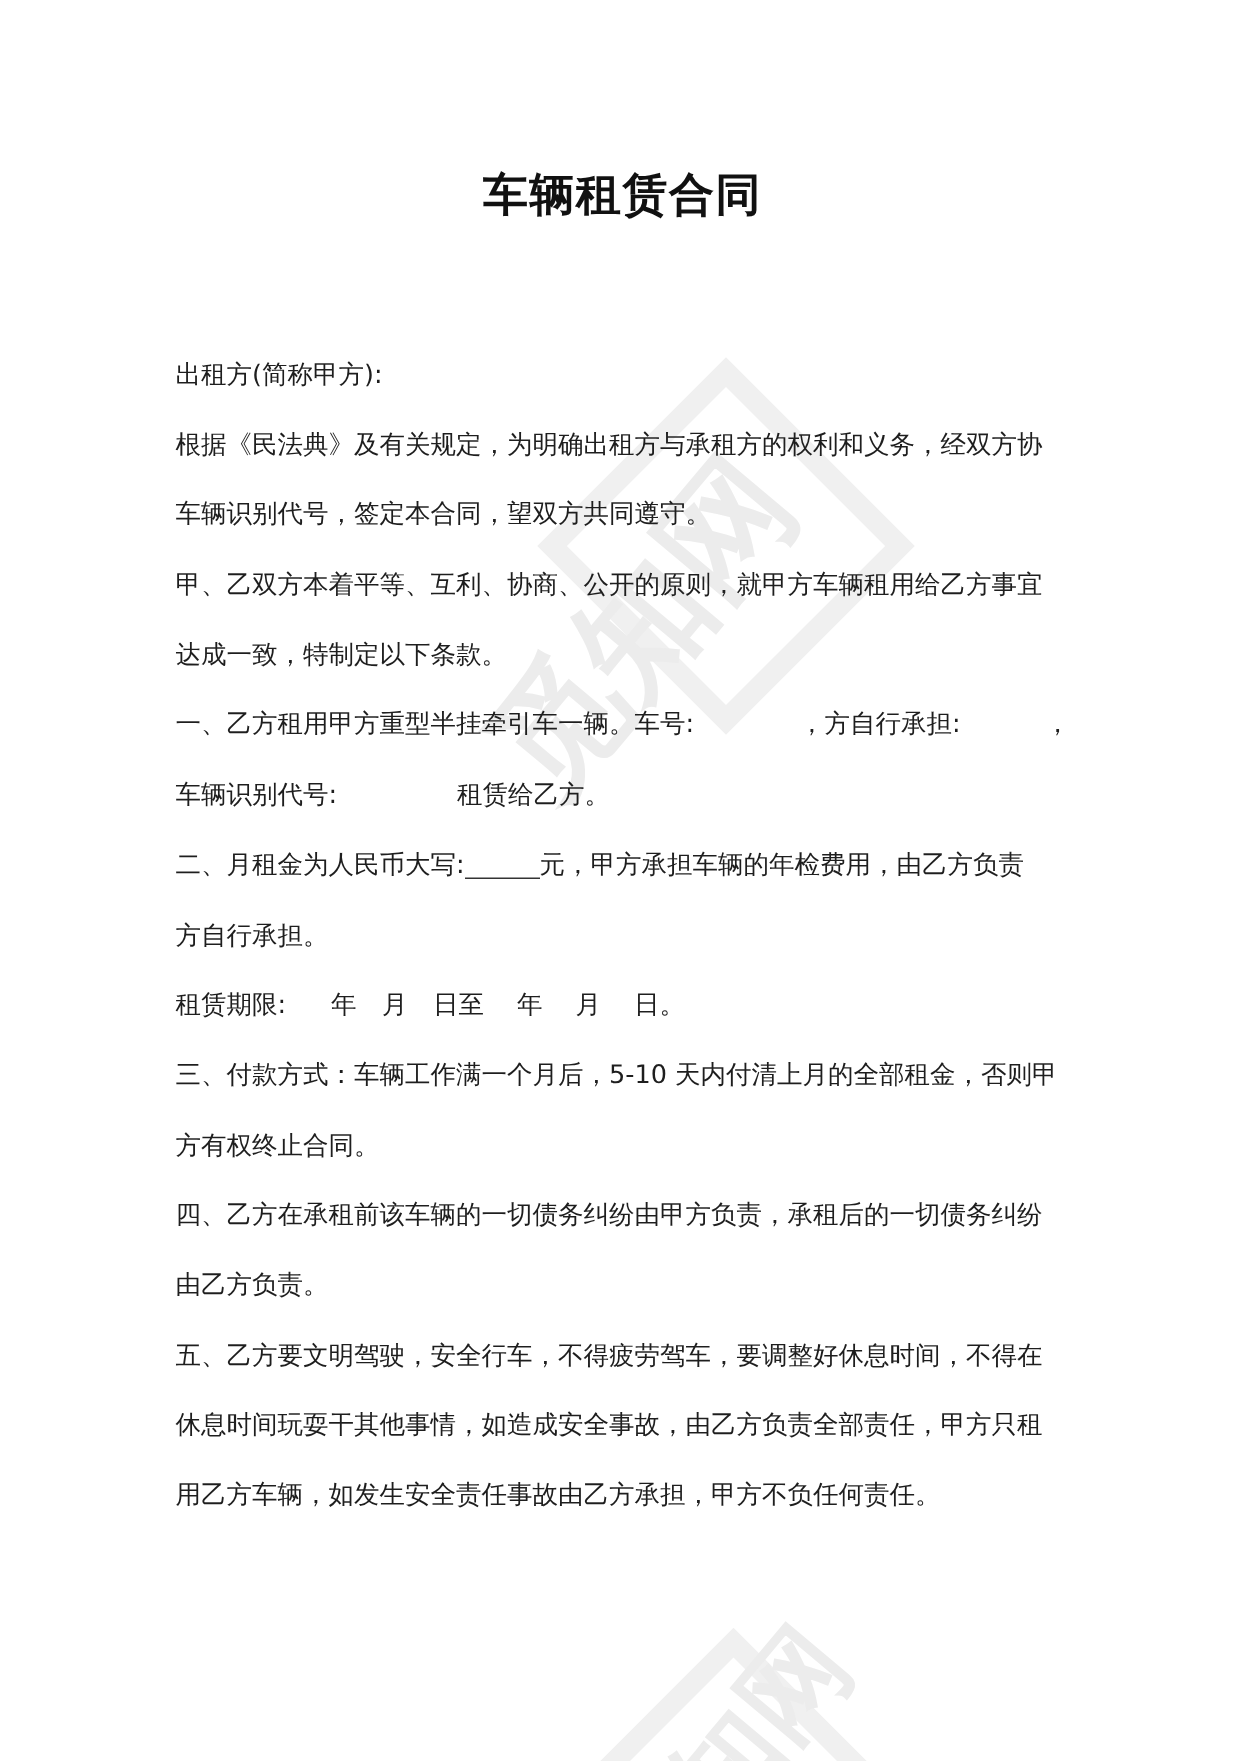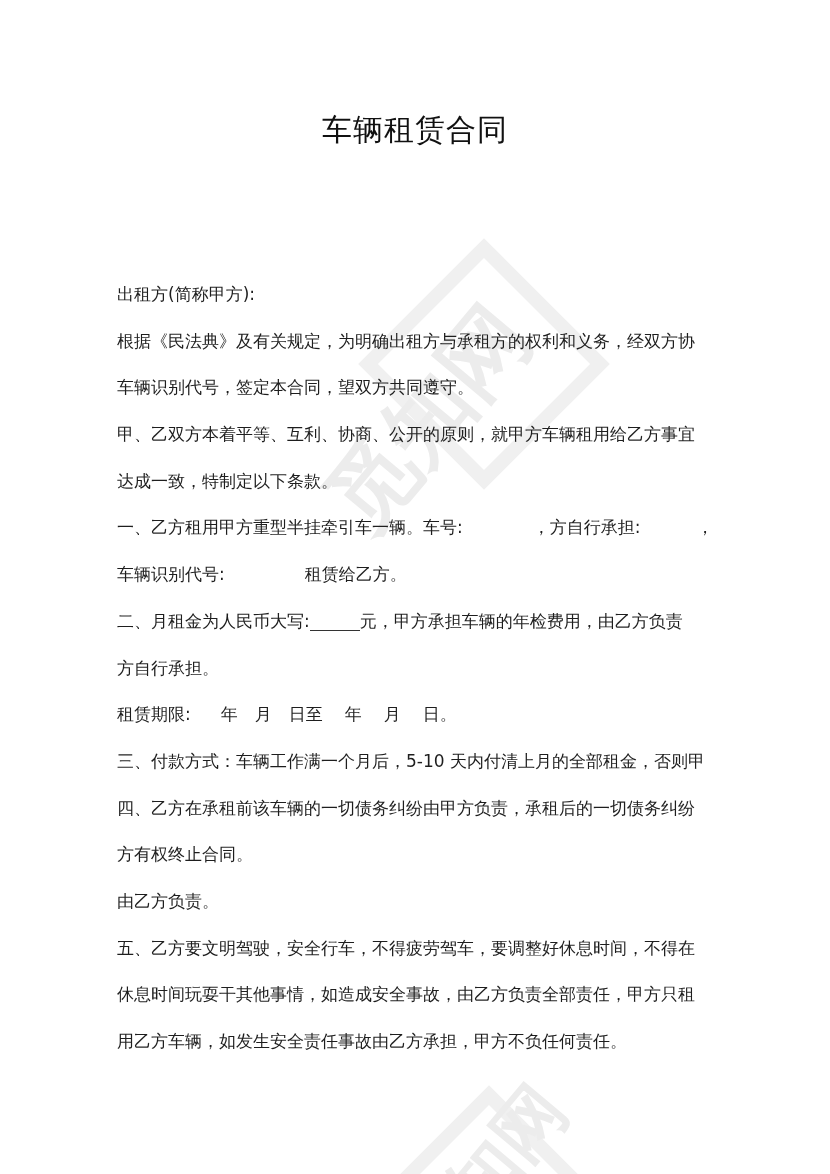--- a/index.html
+++ b/index.html
@@ -39,33 +39,32 @@
     pointer-events: none;
     z-index: 0;
   }
   .title {
     position: absolute;
     left: 0;
     width: 830px;
     top: 110px;
     text-align: center;
     font-family: "DejaVu Serif", "Liberation Serif", serif;
-    font-weight: normal;
+    font-weight: bold;
     font-size: 30px;
     letter-spacing: 1px;
     color: #111111;
     z-index: 1;
   }
   .body-text {
     position: absolute;
     left: 117px;
     top: 236px;
     width: 600px;
     z-index: 1;
-    margin-top: 44px;
   }
   .line {
     height: 46.7px;
     line-height: 28px;
     font-size: 17px;
     white-space: nowrap;
     color: #1e1e1e;
   }
   .gap {
     display: inline-block;
@@ -111,22 +110,22 @@
     <div class="line">
       <span>二、月租金为人民币</span><span class="underlined">大写:</span><span class="blank-underline" style="width: 50px;"></span><span>元，甲方承担车辆的年检费用，由乙方负责</span>
     </div>
     <div class="line">方自行承担。</div>
 
     <div class="line">
       <span>租赁期限:</span><span class="gap" style="width: 30px;"></span><span>年</span><span class="gap" style="width: 17px;"></span><span>月</span><span class="gap" style="width: 17px;"></span><span>日至</span><span class="gap" style="width: 22px;"></span><span>年</span><span class="gap" style="width: 22px;"></span><span>月</span><span class="gap" style="width: 22px;"></span><span>日。</span>
     </div>
 
     <div class="line">三、付款方式：车辆工作满一个月后，5-10 天内付清上月的全部租金，否则甲</div>
+    <div class="line">方有权终止合同。</div>
+
     <div class="line">四、乙方在承租前该车辆的一切债务纠纷由甲方负责，承租后的一切债务纠纷</div>
-
-    <div class="line">方有权终止合同。</div>
     <div class="line">由乙方负责。</div>
 
     <div class="line">五、乙方要文明驾驶，安全行车，不得疲劳驾车，要调整好休息时间，不得在</div>
     <div class="line">休息时间玩耍干其他事情，如造成安全事故，由乙方负责全部责任，甲方只租</div>
     <div class="line">用乙方车辆，如发生安全责任事故由乙方承担，甲方不负任何责任。</div>
   </div>
 </div>
 
 </body></html>

